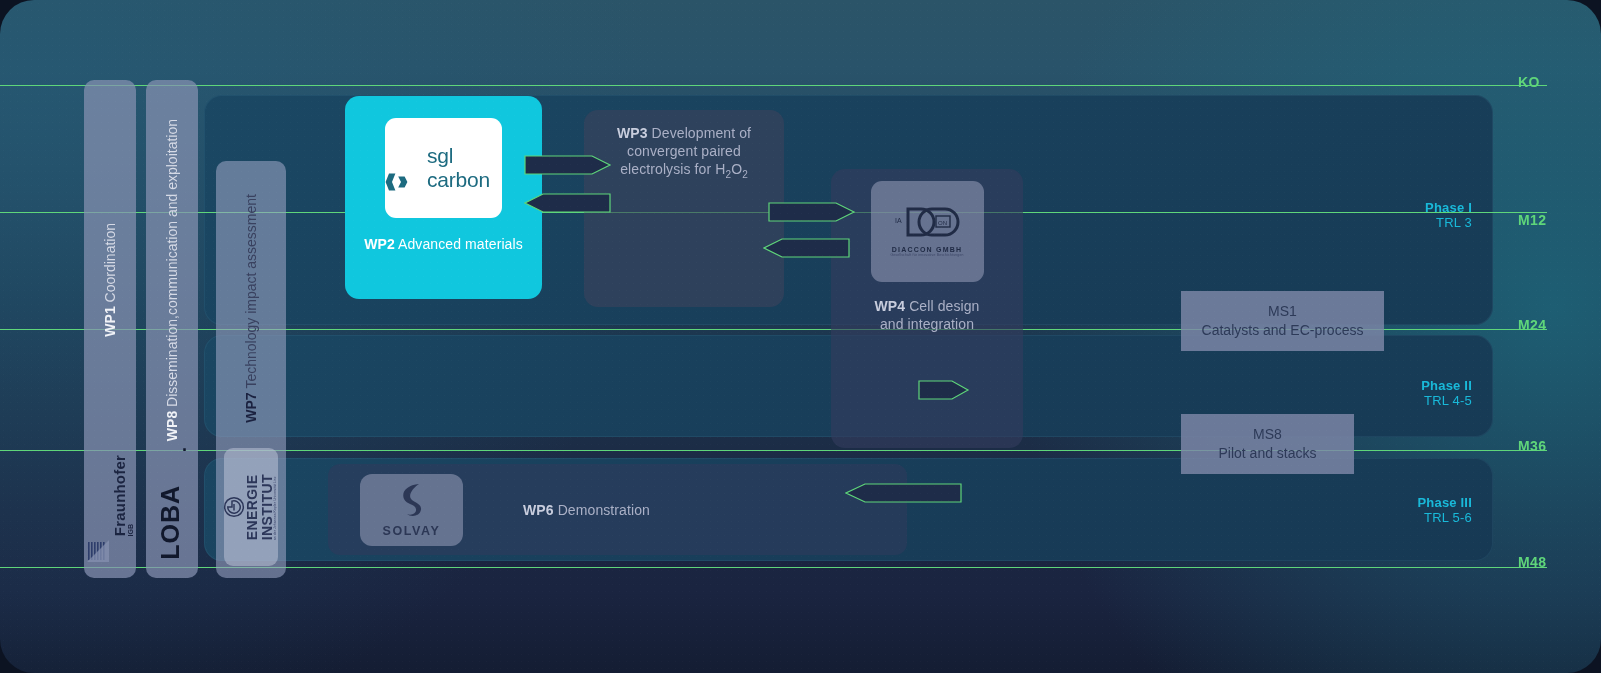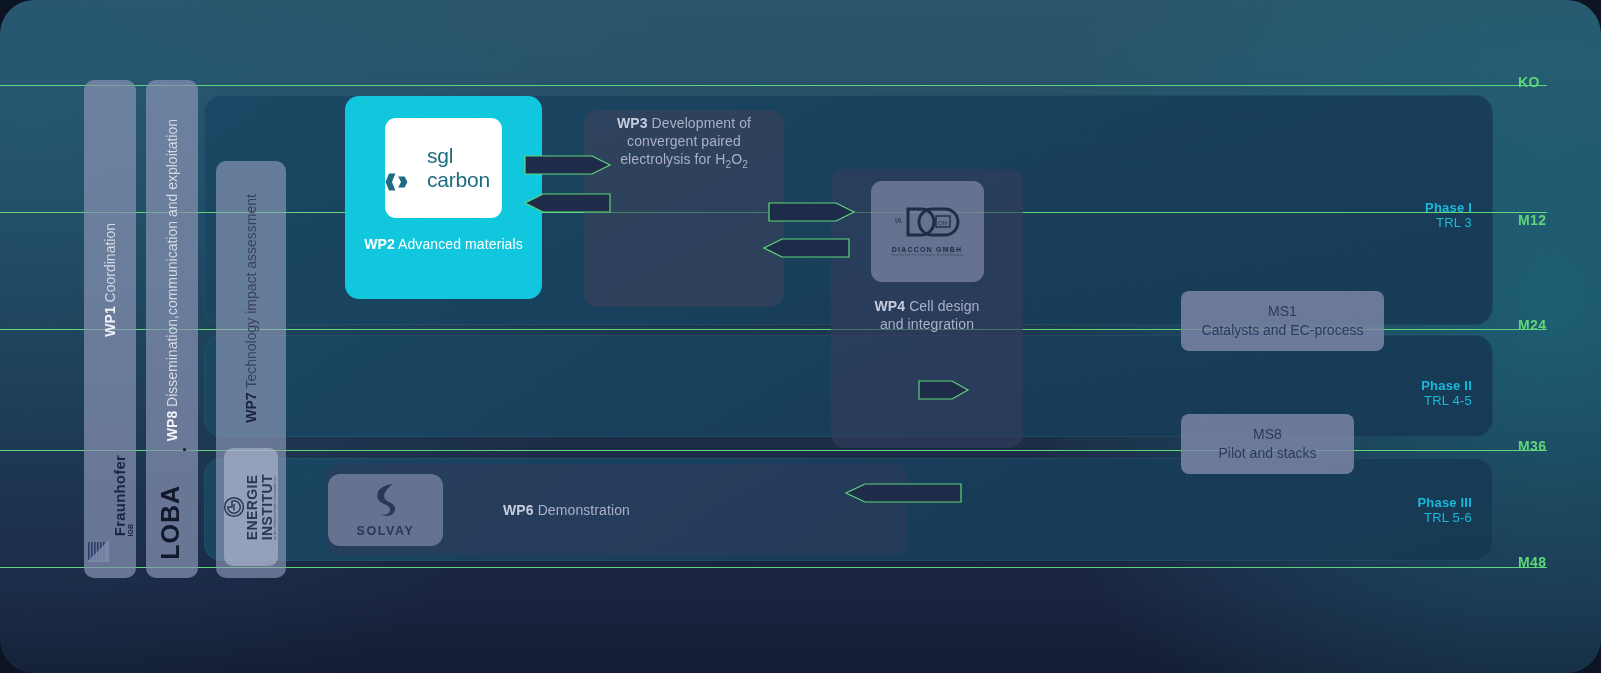--- a/index.html
+++ b/index.html
@@ -134,21 +134,21 @@
     border-radius: 12px;
     background: rgba(140,148,176,0.62);
     display:flex; align-items:center; justify-content:center;
   }
   .wp6 .wp-caption { color:#aab0c6; margin-left: 60px; font-size:14px; }
   .wp6 .wp-caption b { color:#c8cddd; }
 
   
   .ms-box {
     position:absolute;
-    border-radius: 8px;
+    border-radius: 0;
     background: rgba(126,136,168,0.82);
     display:flex; flex-direction:column;
     align-items:center; justify-content:center;
     color:#2d3a58;
     font-size: 14px;
     line-height: 19px;
     text-align:center;
   }
 
   
@@ -293,21 +293,21 @@
         <span class="txt">sgl carbon</span>
       </div>
     </div>
     <div class="wp-caption" style="margin-top:17px; width:170px;">
       <b>WP2</b>
       <span>Advanced materials</span>
     </div>
   </div>
 
   <div class="wpbox wp3" style="left:584px; top:110px; width:200px; height:197px;">
-    <div class="wp-caption" style="margin-top:4px; width:186px;">
+    <div class="wp-caption" style="margin-top:14px; width:186px;">
       <b>WP3</b>
       <span>Development of</span><br>
       <span>convergent paired</span><br>
       <span>electrolysis for H</span><sub style="font-size:10px;">2</sub><span>O</span><sub style="font-size:10px;">2</sub>
     </div>
   </div>
 
   <div class="wpbox wp4" style="left:831px; top:169px; width:192px; height:279px;">
     <div class="logo-tile" style="width:113px; height:101px; margin-top:12px; border-radius:11px;">
       <div class="logo-diac">
@@ -324,21 +324,21 @@
     </div>
     <div class="wp-caption" style="margin-top:15px; width:180px;">
       <b>WP4</b>
       <span>Cell design</span><br>
       <span>and integration</span>
     </div>
   </div>
 
 
   <div class="wp6" style="left:328px; top:464px; width:579px; height:91px;">
-    <div class="logo-tile" style="width:115px; height:72px; ">
+    <div class="logo-tile" style="width:103px; height:72px; margin-left:32px;">
       <div class="logo-solvay">
         <svg width="34" height="36" viewBox="0 0 34 36">
           <path d="M24 2 C12 3 6 10 9 17 C11.5 22.5 20 22 21 27 C21.8 31 17 34 12 32 C16 35.5 25 34.5 26 27.5 C26.9 21 17.5 20.5 15.5 16 C13.8 12 18 6 24 2 Z" fill="#2c3755"></path>
         </svg>
         <div class="stext">SOLVAY</div>
       </div>
     </div>
     <div class="wp-caption">
       <b>WP6</b>
       <span>Demonstration</span>

